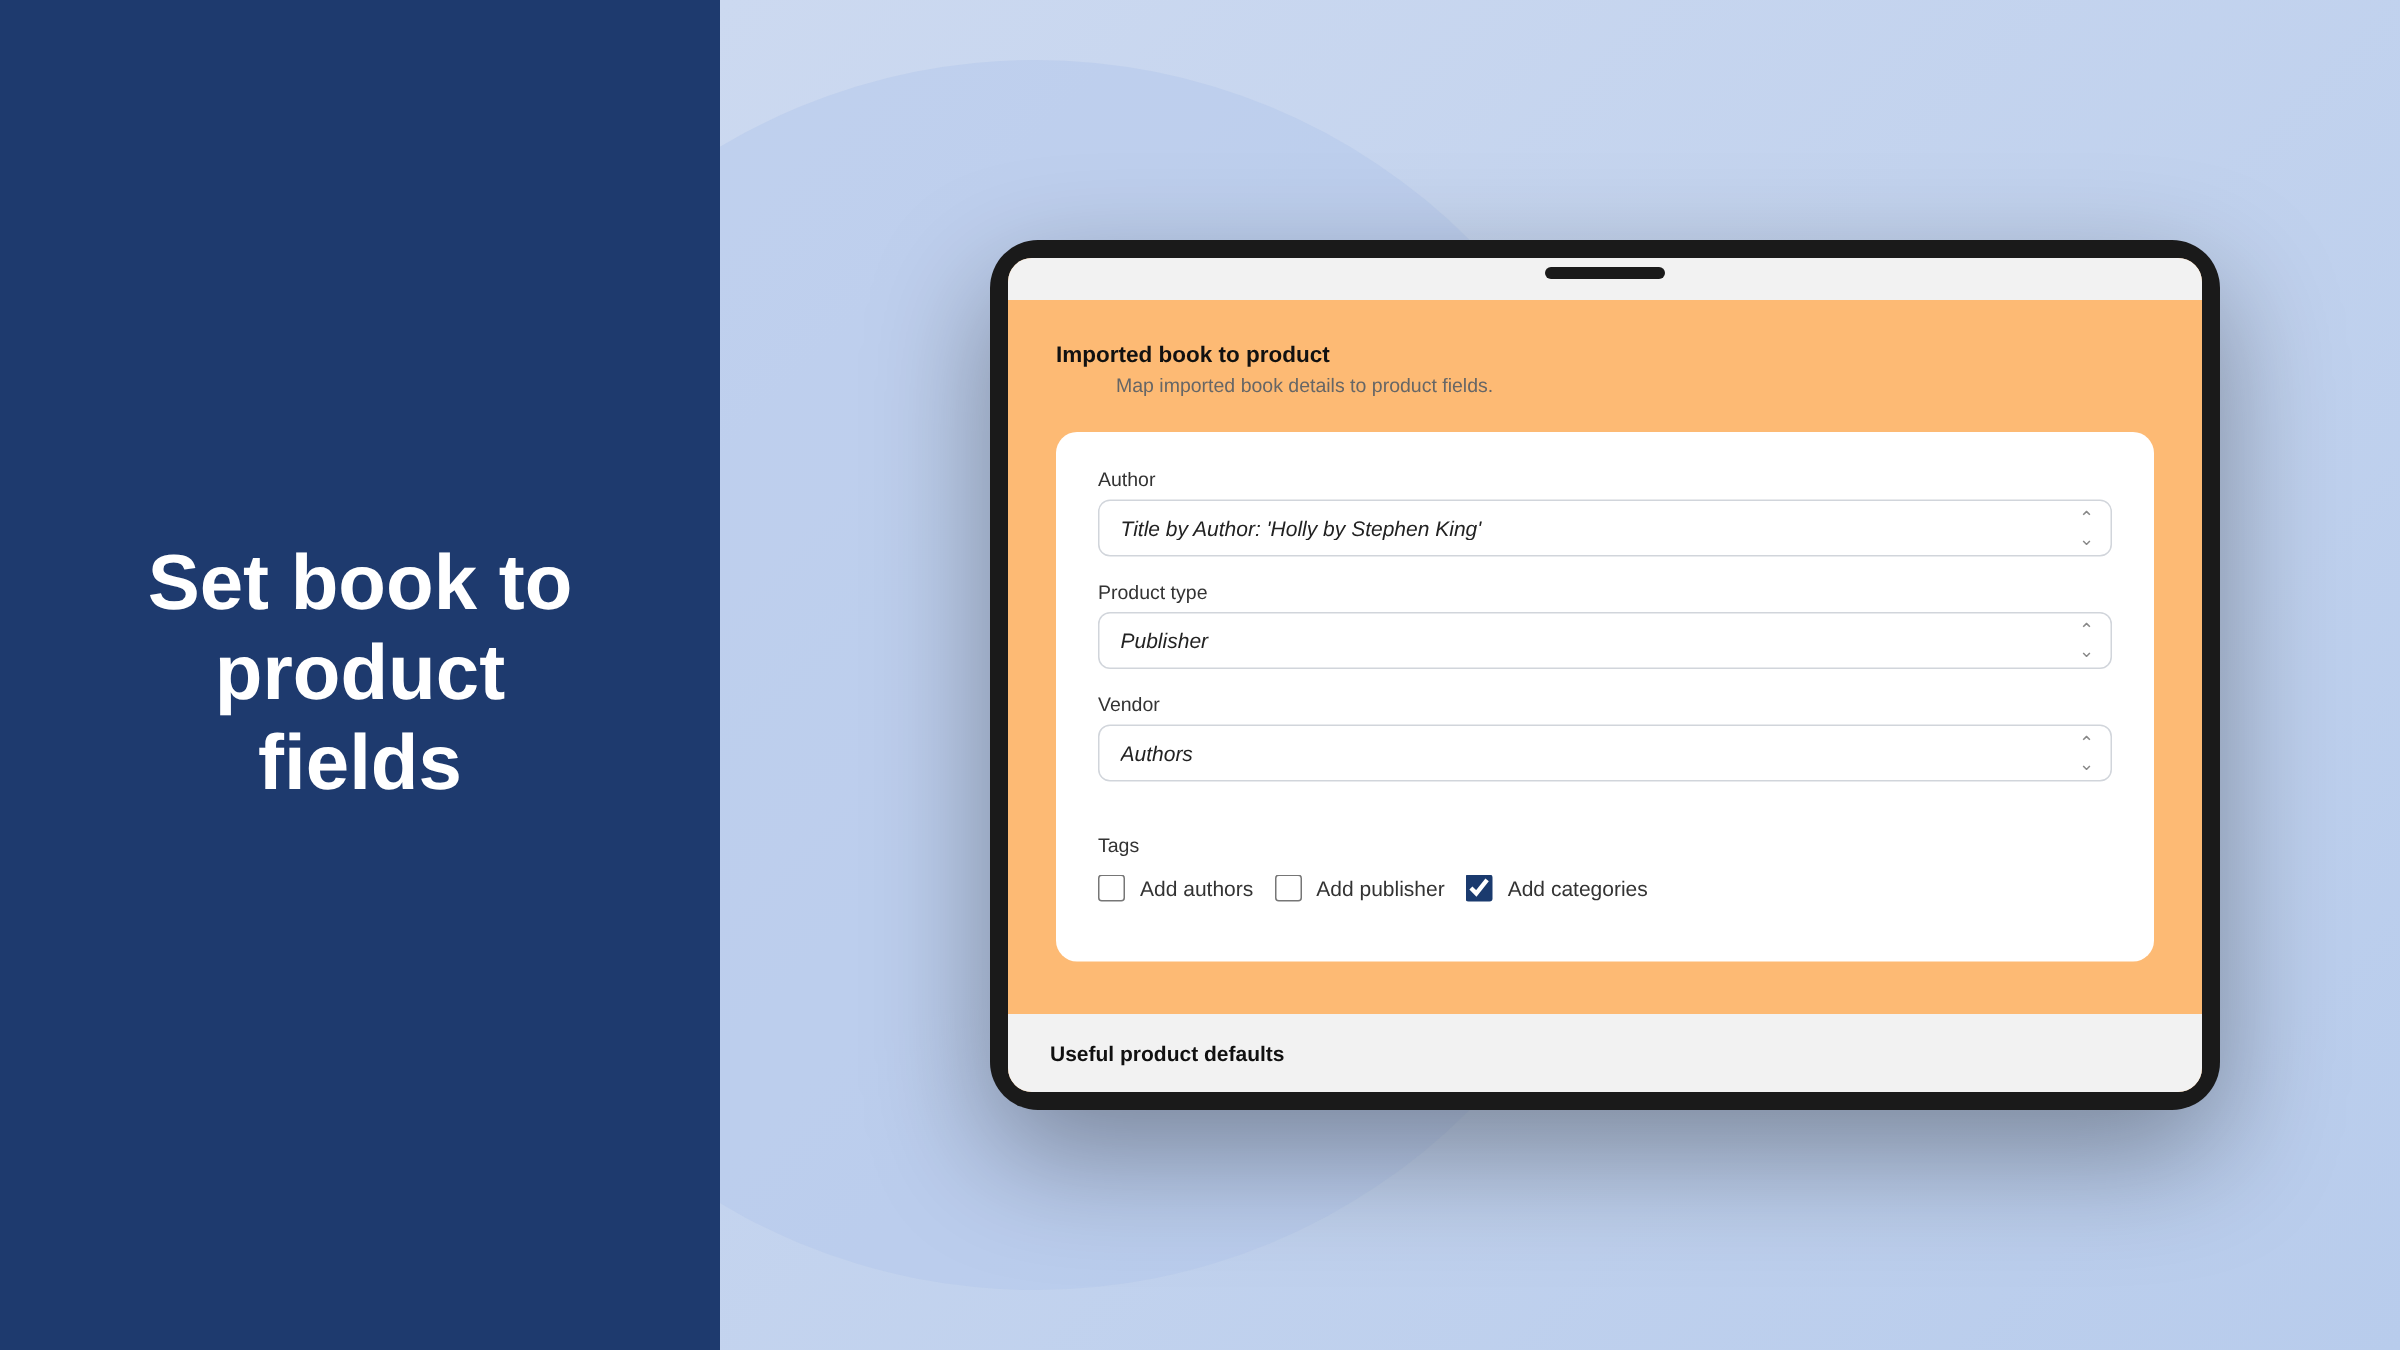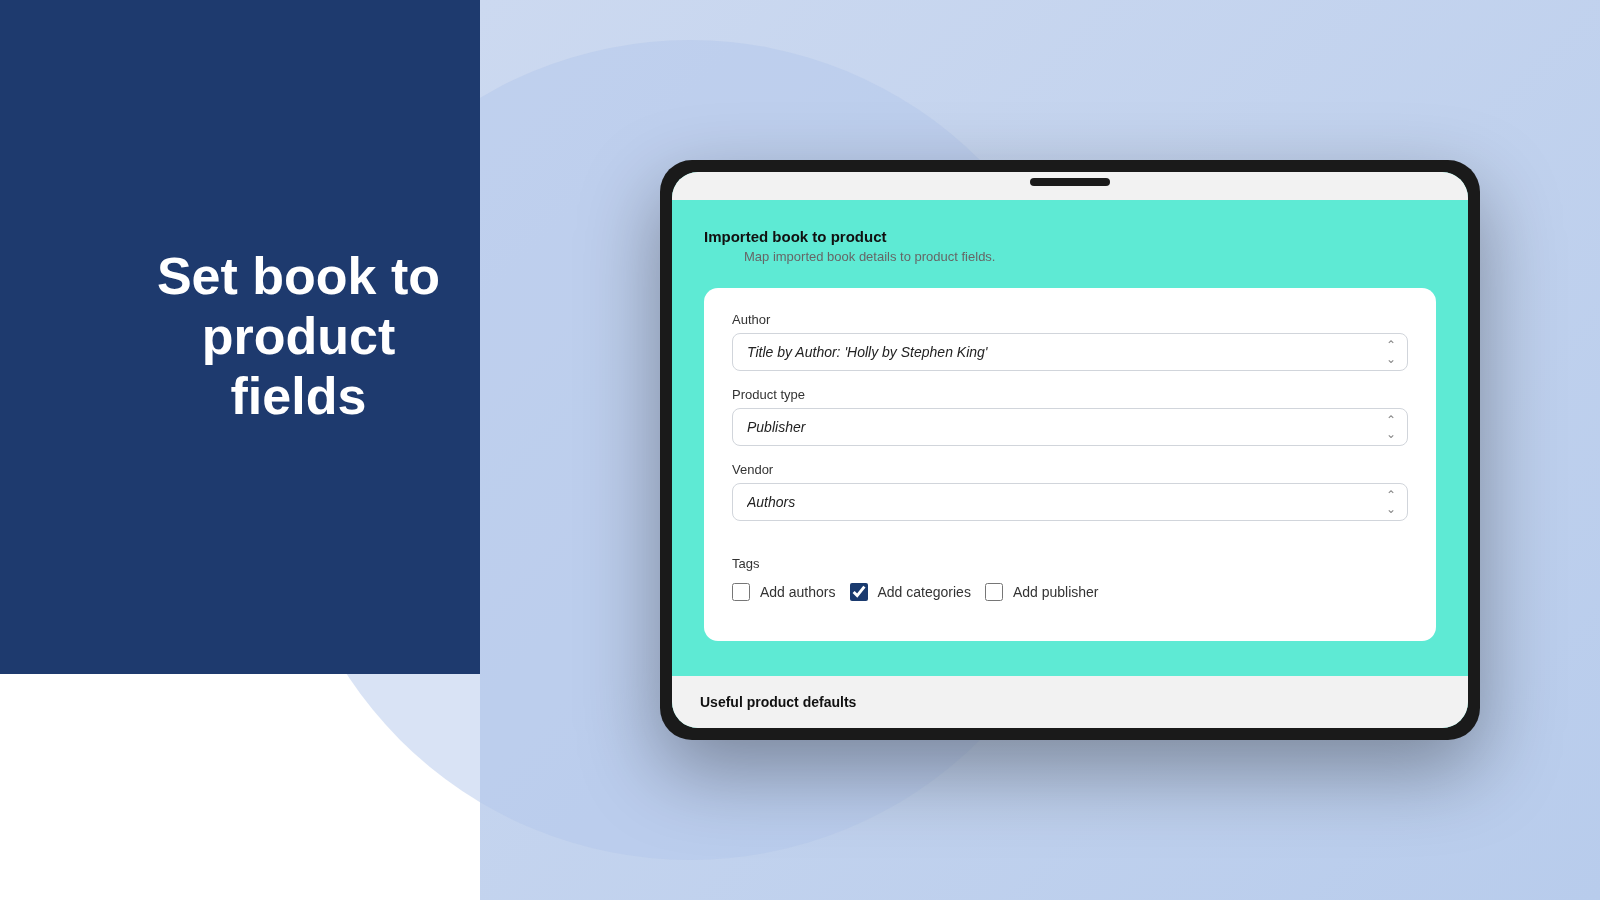--- a/index.html
+++ b/index.html
@@ -8,25 +8,25 @@
       width: 1600px;
       height: 900px;
       overflow: hidden;
       font-family: -apple-system, BlinkMacSystemFont, 'Segoe UI', sans-serif;
       display: flex;
     }
 
     
     .left-panel {
       width: 480px;
-      height: 674px;
+      height: 900px;
       background: #1e3a6e;
       display: flex;
       align-items: center;
-      justify-content: flex-end;
+      justify-content: center;
       flex-shrink: 0;
       position: relative;
       z-index: 1;
     }
 
     .left-panel-text {
       color: #ffffff;
       font-size: 52px;
       font-weight: 800;
       line-height: 1.15;
@@ -67,22 +67,22 @@
       padding: 12px;
       box-shadow: 0 30px 80px rgba(0,0,0,0.35);
       position: relative;
       z-index: 2;
       margin-left: 60px;
     }
 
     .tablet-inner {
       width: 100%;
       height: 100%;
-      background: #5eead4;
-      border-radius: 26px;
+      background: #fdba74;
+      border-radius: 16px;
       overflow: hidden;
       display: flex;
       flex-direction: column;
     }
 
     
     .tablet-top-bar {
       height: 28px;
       background: #f2f2f2;
       display: flex;
@@ -280,29 +280,29 @@
           <div class="field-group">
             <span class="tags-label">Tags</span>
             <div class="checkbox-group">
 
               <label class="checkbox-item">
                 <input type="checkbox" style="">
                 <span class="checkbox-label">Add authors</span>
               </label>
 
               <label class="checkbox-item">
+                <input type="checkbox" style="">
+                <span class="checkbox-label">Add publisher</span>
+              </label>
+
+              <label class="checkbox-item">
                 <input type="checkbox" checked="" style="">
                 <span class="checkbox-label">Add categories</span>
               </label>
 
-              <label class="checkbox-item">
-                <input type="checkbox" style="">
-                <span class="checkbox-label">Add publisher</span>
-              </label>
-
             </div>
           </div>
 
         </div>
 
       </div>
 
       <div class="section-footer">
         <div class="section-footer-title">Useful product defaults</div>
       </div>

